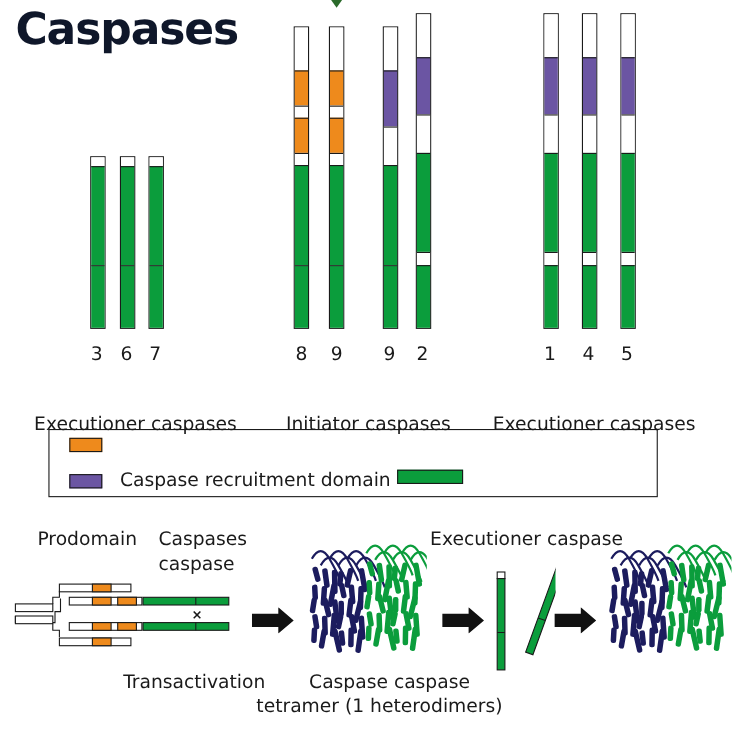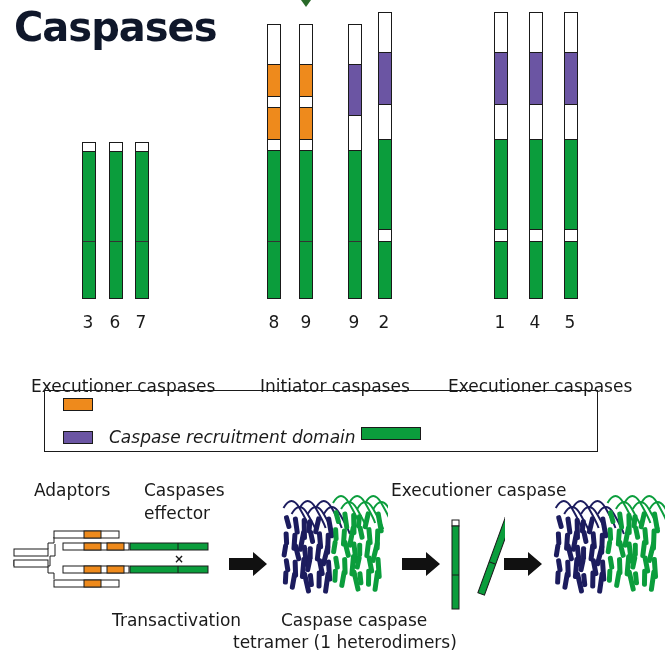--- a/index.html
+++ b/index.html
@@ -123,32 +123,32 @@
 <div class="num" style="left:558px">5</div>
 
 <div class="group-label" style="left:31px">Executioner caspases</div>
 <div class="group-label" style="left:260px">Initiator caspases</div>
 <div class="group-label" style="left:448px">Executioner caspases</div>
 
 <div class="legend">
   <div class="legend-item" style="left:18px;top:7px;">
     <span class="swatch" style="background:#ee8a1c"></span>
   </div>
-  <div class="legend-item" style="left:18px;top:36px;font-style:italic;">
+  <div class="legend-item" style="left:18px;top:36px;">
     <span class="swatch" style="background:#6b55a3"></span>
     <span>Caspase recruitment domain</span>
   </div>
   <div class="legend-item" style="left:316px;top:36px;">
     <span class="swatch" style="background:#0b9d3c;width:60px"></span>
   </div>
 </div>
 
-<div class="lbl" style="left:34px;top:480px">Adaptors</div>
+<div class="lbl" style="left:34px;top:480px">Prodomain</div>
 <div class="lbl" style="left:144px;top:480px">Caspases</div>
-<div class="lbl" style="left:144px;top:503px">effector</div>
+<div class="lbl" style="left:144px;top:503px">caspase</div>
 <div class="lbl" style="left:112px;top:610px">Transactivation</div>
 <div class="lbl" style="left:281px;top:610px">Caspase caspase</div>
 <div class="lbl" style="left:233px;top:632px">tetramer (1 heterodimers)</div>
 <div class="lbl" style="left:391px;top:480px">Executioner caspase</div>
 
 <svg style="position:absolute;left:0;top:530px" width="220" height="60">
   <g stroke="#1a1a1a" stroke-width="1" fill="#fff">
 
     <polyline points="14,30 14,36 50,36 50,26 55,26 55,14" fill="none"></polyline>
     <rect x="14" y="30" width="34" height="7"></rect>

